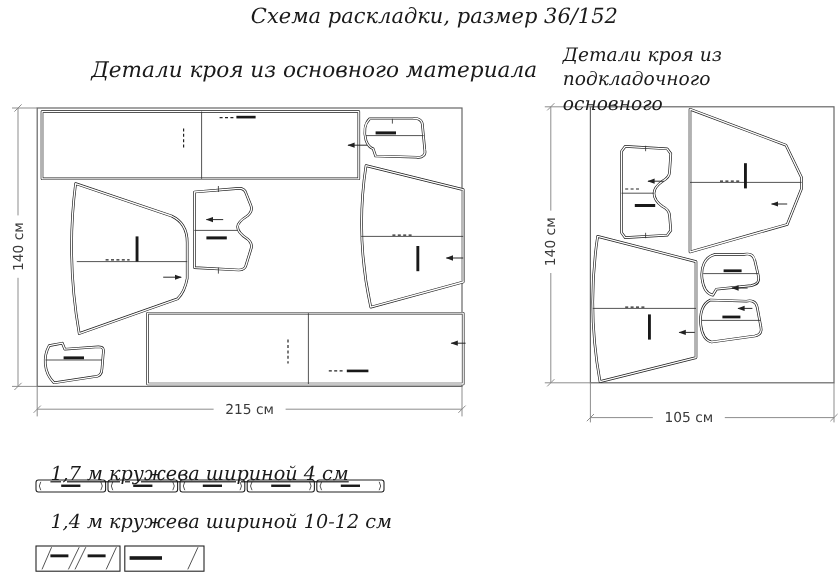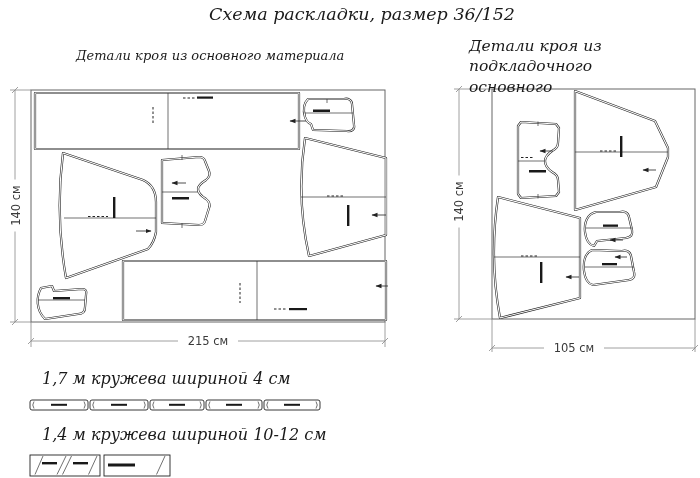--- a/index.html
+++ b/index.html
@@ -2,28 +2,28 @@
 <html><head>
 <meta charset="utf-8">
 <style>
   html,body{margin:0;padding:0;background:#fff;}
   #page{position:relative;width:700px;height:478px;background:#fff;overflow:hidden;
         font-family:"DejaVu Sans",sans-serif;}
   svg{position:absolute;left:0;top:0;z-index:1;}
   .txt{position:absolute;z-index:2;color:#1a1a1a;}
   .serif-it{font-family:"DejaVu Serif",serif;font-style:italic;padding-left:12px;}
   .title{left:0;top:4px;width:700px;text-align:center;font-size:17.5px;}
-  .subtitle-left{left:64px;top:48px;font-size:13px;}
+  .subtitle-left{left:64px;top:48px;font-size:18px;}
   .subtitle-right{left:457px;top:36px;width:242px;font-size:15.5px;line-height:1.32;}
   .dimlabel{font-size:11.5px;color:#3a3a3a;background:#fff;text-align:center;line-height:15px;}
   .dim-v-left{left:-10px;top:198px;width:52px;height:15px;transform:rotate(-90deg);}
   .dim-h-left{left:178px;top:334px;width:60px;}
   .dim-v-right{left:433px;top:194px;width:52px;height:15px;transform:rotate(-90deg);}
   .dim-h-right{left:544px;top:341px;width:60px;}
-  .caption1{left:30px;top:369px;font-size:16px;}
+  .caption1{left:30px;top:385px;font-size:16px;text-decoration:underline;}
   .caption2{left:30px;top:425px;font-size:16px;}
   
   .fabric{fill:none;stroke:#666;stroke-width:1;}
   .piece{fill:#fff;stroke:#1c1c1c;stroke-width:2.2;stroke-linejoin:round;stroke-linecap:round;}
   .piece-core{fill:none;stroke:#fff;stroke-width:1.1;stroke-linejoin:round;stroke-linecap:round;}
   .iline{fill:none;stroke:#333;stroke-width:0.7;}
   .dash{fill:none;stroke:#222;stroke-width:1;stroke-dasharray:2.5,2;}
   .dim{fill:none;stroke:#888;stroke-width:0.8;}
   .arrow{fill:none;stroke:#222;stroke-width:0.8;}
   .smudge{fill:#191919;}

